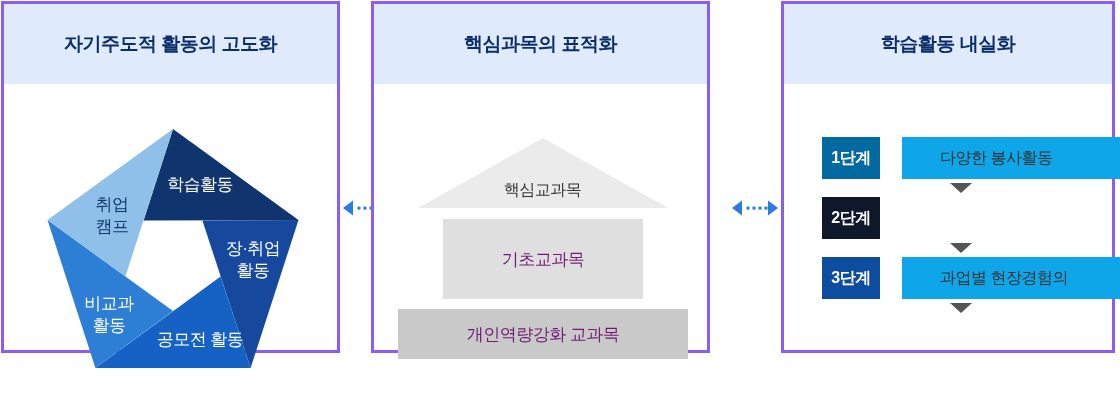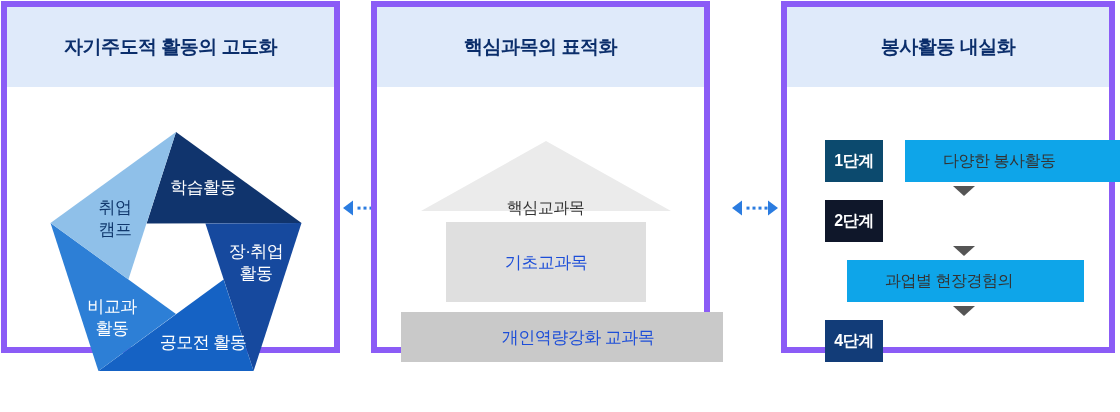--- a/index.html
+++ b/index.html
@@ -2,46 +2,46 @@
 <html><head>
 <meta charset="utf-8">
 <style>
   html,body{margin:0;padding:0;background:#fff;}
   .canvas{
     position:relative;width:1120px;height:412px;background:#fff;
     font-family:"Liberation Sans", sans-serif;overflow:hidden;
   }
   .panel{
     position:absolute;top:1px;height:352px;background:#fff;
-    border:6px solid #8b5cf6;box-sizing:border-box;
+    border:3px solid #8b5cf6;box-sizing:border-box;
   }
   .panel.left{left:1px;width:339px;}
   .panel.center{left:371px;width:339px;}
   .panel.right{left:781px;width:334px;}
   .panel-header{
     height:80px;background:#dfeafa;display:flex;align-items:center;justify-content:center;
     font-size:19px;font-weight:700;color:#0b2e6b;letter-spacing:-0.5px;
   }
   .panel-body{position:relative;height:324px;}
   .pent-svg{display:block;}
   .pent-label{font-size:17px;font-weight:500;letter-spacing:-0.5px;}
 
   
   .pyr-triangle{
     position:absolute;left:44px;top:54px;width:0;height:0;
     border-left:125px solid transparent;border-right:125px solid transparent;
     border-bottom:70px solid #ebebeb;
   }
   .pyr-tri-label{
     position:absolute;left:0;top:96px;width:337px;text-align:center;
-    font-size:16px;color:#333;letter-spacing:-0.5px;margin-top:15px;
+    font-size:16px;color:#333;letter-spacing:-0.5px;
   }
   .pyr-box{
     position:absolute;display:flex;align-items:center;justify-content:center;
-    font-size:17px;color:#1d4ed8;letter-spacing:-0.5px;
+    font-size:17px;color:#701a75;letter-spacing:-0.5px;
   }
   .pyr-box.mid{left:69px;top:135px;width:200px;height:80px;background:#dfdfdf;}
   .pyr-box.bottom{left:24px;top:225px;width:290px;height:50px;background:#c9c9c9;}
 
   
   .step-row{position:absolute;left:38px;height:42px;display:flex;}
   .step-badge{
     width:58px;height:42px;display:flex;align-items:center;justify-content:center;
     color:#fff;font-size:16px;font-weight:700;letter-spacing:-0.5px;flex:0 0 auto;
   }
@@ -97,61 +97,61 @@
       <polygon points="36,0.5 46,8 36,15.5"></polygon>
     </g>
   </svg>
 
   <div class="panel center">
     <div class="panel-header">핵심과목의 표적화</div>
     <div class="panel-body">
       <div class="pyr-triangle"></div>
       <div class="pyr-tri-label">핵심교과목</div>
       <div class="pyr-box mid" style="background: rgb(223, 223, 223);">기초교과목</div>
-      <div class="pyr-box bottom" style="background: rgb(201, 201, 201); padding-left: 32px;">개인역량강화 교과목</div>
+      <div class="pyr-box bottom" style="background: rgb(201, 201, 201);">개인역량강화 교과목</div>
     </div>
   </div>
 
   <svg class="connector c2" viewBox="0 0 46 16">
     <g fill="#2b7ce0">
       <polygon points="10,0.5 0,8 10,15.5"></polygon>
       <rect x="14.5" y="6.6" width="3" height="3"></rect>
       <rect x="20.5" y="6.6" width="3" height="3"></rect>
       <rect x="26.5" y="6.6" width="3" height="3"></rect>
       <rect x="32.5" y="6.6" width="3" height="3"></rect>
       <polygon points="36,0.5 46,8 36,15.5"></polygon>
     </g>
   </svg>
 
   <div class="panel right">
-    <div class="panel-header">봉사활동 내실화</div>
+    <div class="panel-header">학습활동 내실화</div>
     <div class="panel-body">
 
       <div class="step-row" style="top:53px">
-        <div class="step-badge" style="background: #0c4a6e;">1단계</div>
+        <div class="step-badge" style="background: #0369a1;">1단계</div>
         <div class="step-label">다양한 봉사활동</div>
       </div>
       <svg class="step-arrow" style="top:99px" viewBox="0 0 22 10">
         <polygon points="0,0 22,0 11,10" fill="#555555"></polygon>
       </svg>
 
       <div class="step-row" style="top:113px">
         <div class="step-badge" style="background: #0f172a;">2단계</div>
       </div>
       <svg class="step-arrow" style="top:159px" viewBox="0 0 22 10">
         <polygon points="0,0 22,0 11,10" fill="#555555"></polygon>
       </svg>
 
       <div class="step-row" style="top:173px">
+        <div class="step-badge" style="background: rgb(12, 77, 160);">3단계</div>
         <div class="step-label">과업별 현장경험의</div>
       </div>
       <svg class="step-arrow" style="top:219px" viewBox="0 0 22 10">
         <polygon points="0,0 22,0 11,10" fill="#555555"></polygon>
       </svg>
 
       <div class="step-row" style="top:233px">
-        <div class="step-badge" style="background: rgb(18, 60, 120);">4단계</div>
       </div>
 
     </div>
   </div>
 
 </div>
 
 </body></html>

